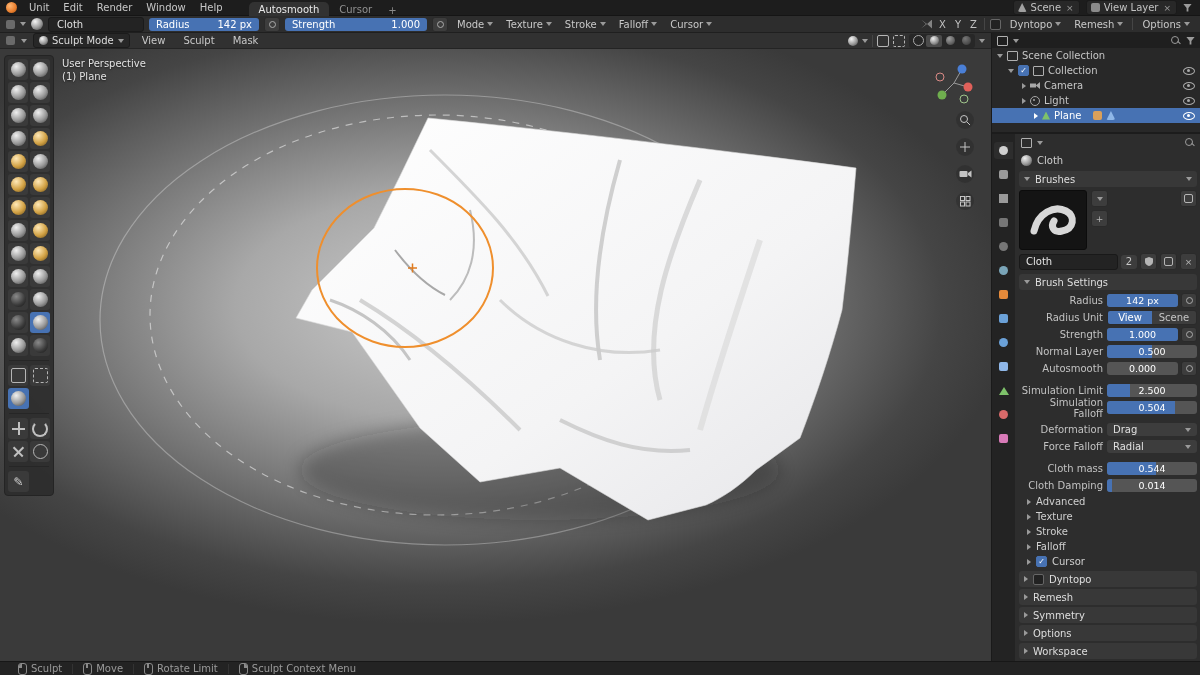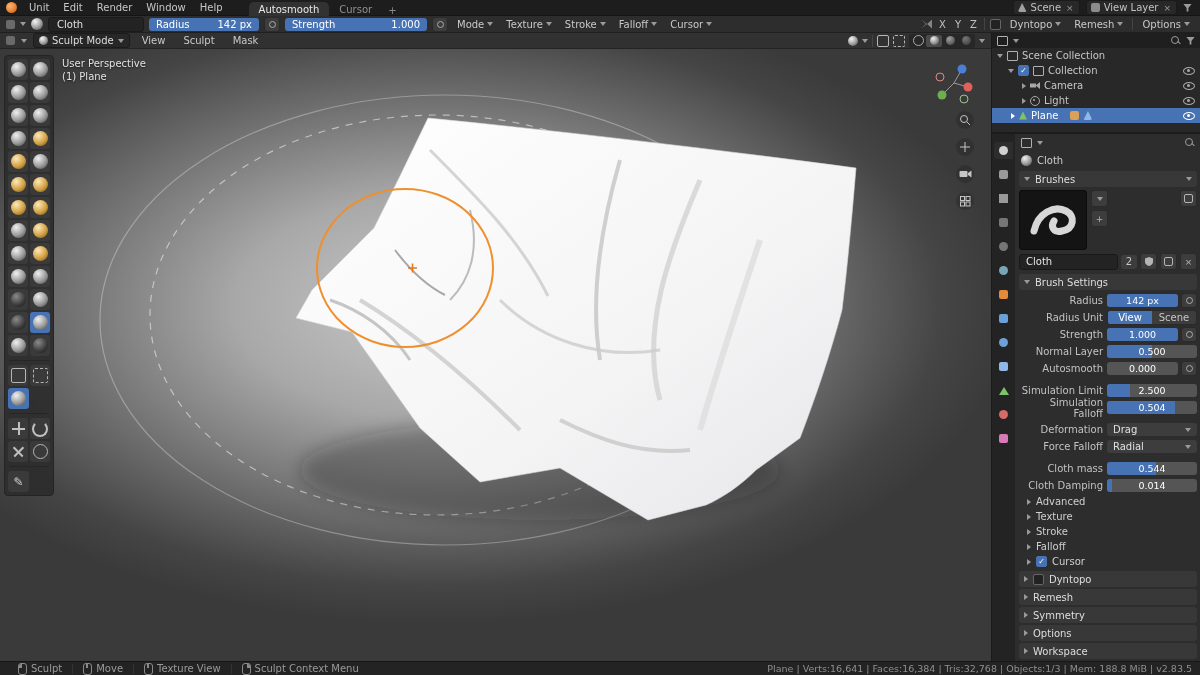--- a/index.html
+++ b/index.html
@@ -512,21 +512,21 @@
         <span class="cam-ic"></span>
         <span>Camera</span>
         <span class="eye"></span>
       </div>
       <div class="ol-row" style="padding-left:30px">
         <span class="tri-r"></span>
         <span class="light-ic"></span>
         <span>Light</span>
         <span class="eye"></span>
       </div>
-      <div class="ol-row sel" style="padding-left:19px">
+      <div class="ol-row sel" style="padding-left:42px">
         <span class="tri-r" style="border-left-color:#fff"></span>
         <span class="mesh-ic"></span>
         <span>Plane</span>
         <span class="badge" style="margin-left:8px"></span>
         <span class="badge b2"></span>
         <span class="eye"></span>
       </div>
     </div>
 
     <div class="properties">
@@ -801,22 +801,21 @@
     <div class="hint">
         <span class="mouse l"></span>
         <span>Sculpt</span>
       </div>
     <div class="hint">
         <span class="mouse m"></span>
         <span>Move</span>
       </div>
     <div class="hint">
         <span class="mouse m"></span>
-        <span>Texture View</span>
+        <span>Rotate Limit</span>
       </div>
     <div class="hint" style="border-right:none">
         <span class="mouse r"></span>
         <span>Sculpt Context Menu</span>
       </div>
-    <div class="stats">Plane | Verts:16,641 | Faces:16,384 | Tris:32,768 | Objects:1/3 | Mem: 188.8 MiB | v2.83.5</div>
   </div>
 
 </div>
 
 </body></html>

